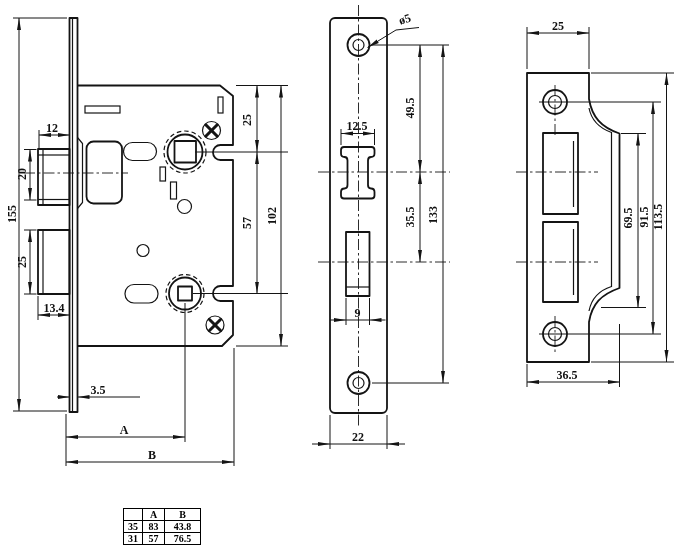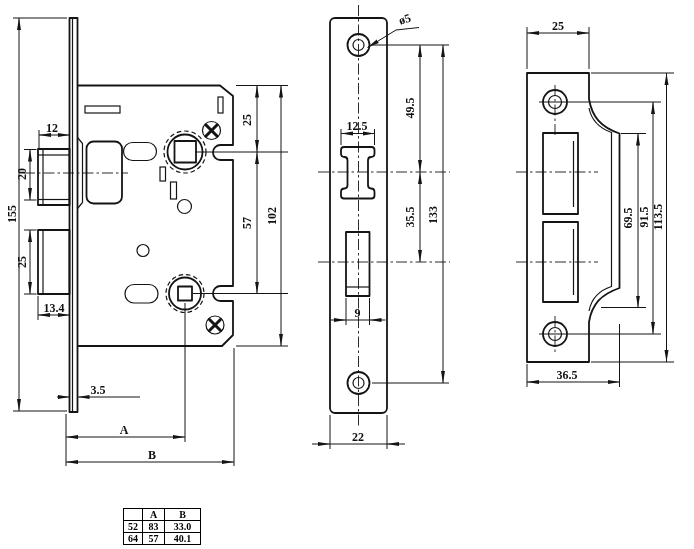--- a/index.html
+++ b/index.html
@@ -232,24 +232,24 @@
 </svg>
 
 <table class="spec-table">
   <tbody>
         <tr>
     <td class="ct1"></td>
     <td class="ct2">A</td>
     <td class="ct3">B</td>
   </tr>
   <tr>
-    <td>52</td>
+    <td>35</td>
     <td>83</td>
-    <td>33.0</td>
+    <td>43.8</td>
   </tr>
   <tr>
-    <td>64</td>
+    <td>31</td>
     <td>57</td>
-    <td>40.1</td>
+    <td>76.5</td>
   </tr>
 </tbody>
     </table>
 </div>
 
 </body></html>

